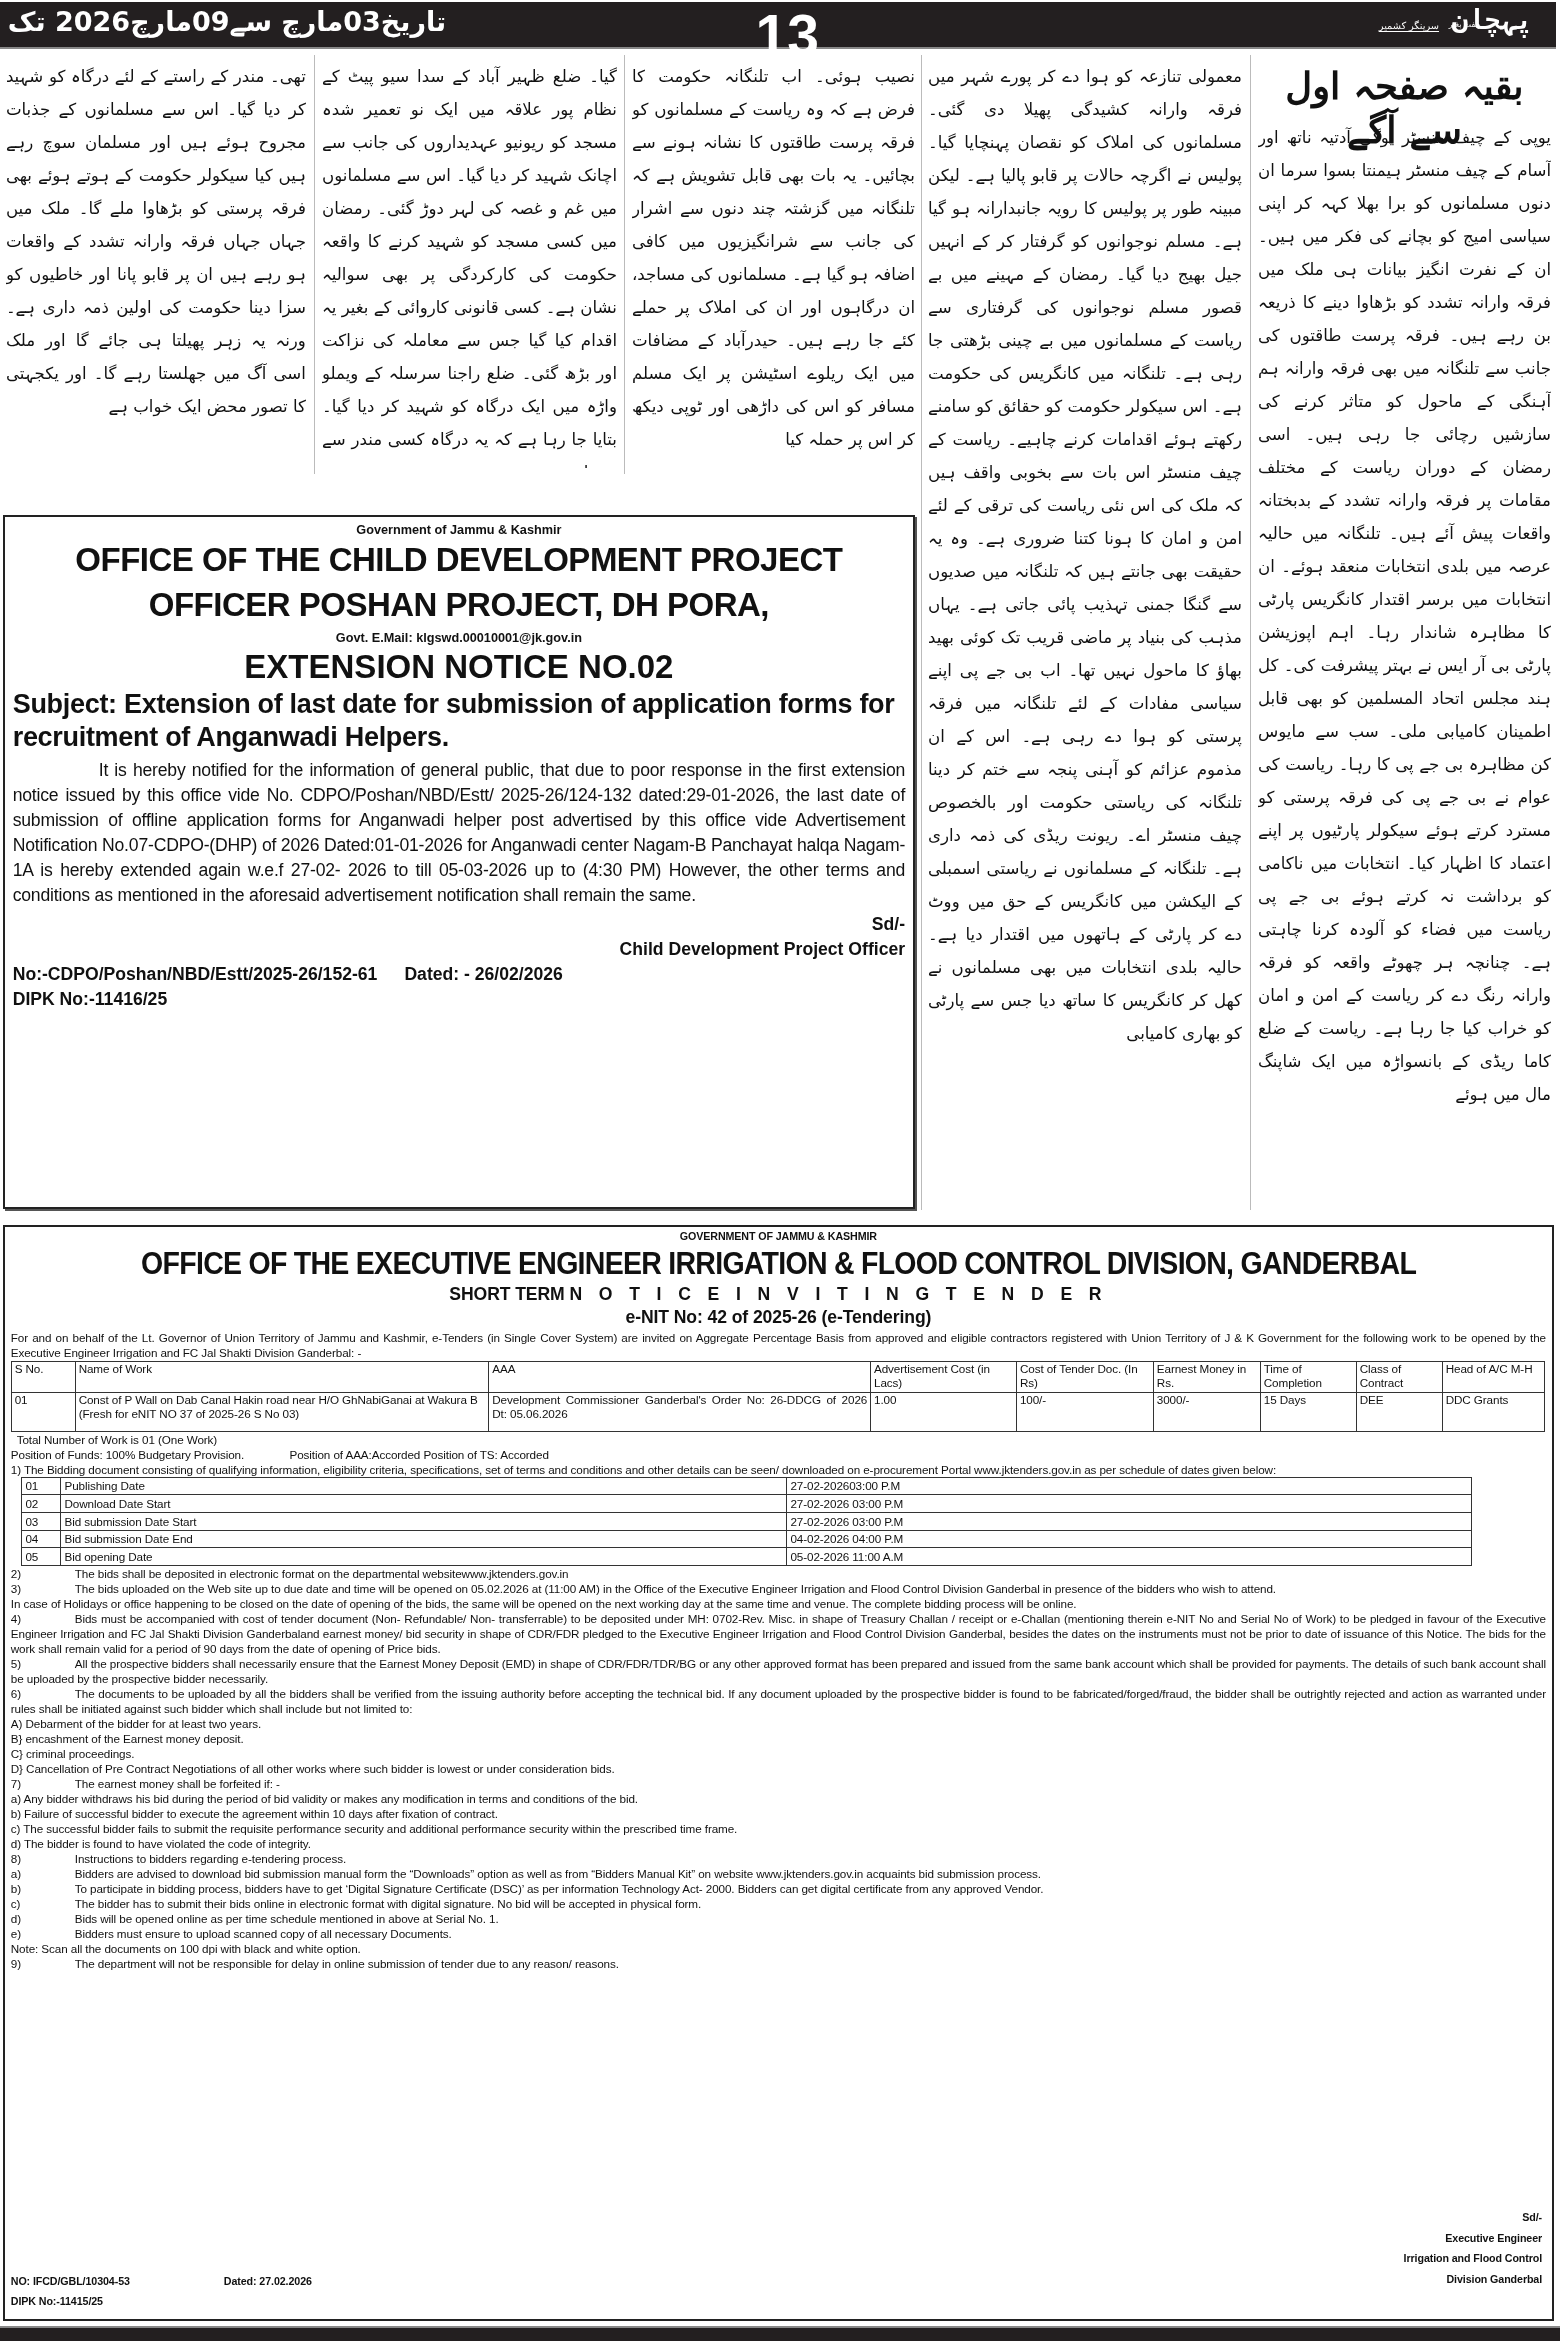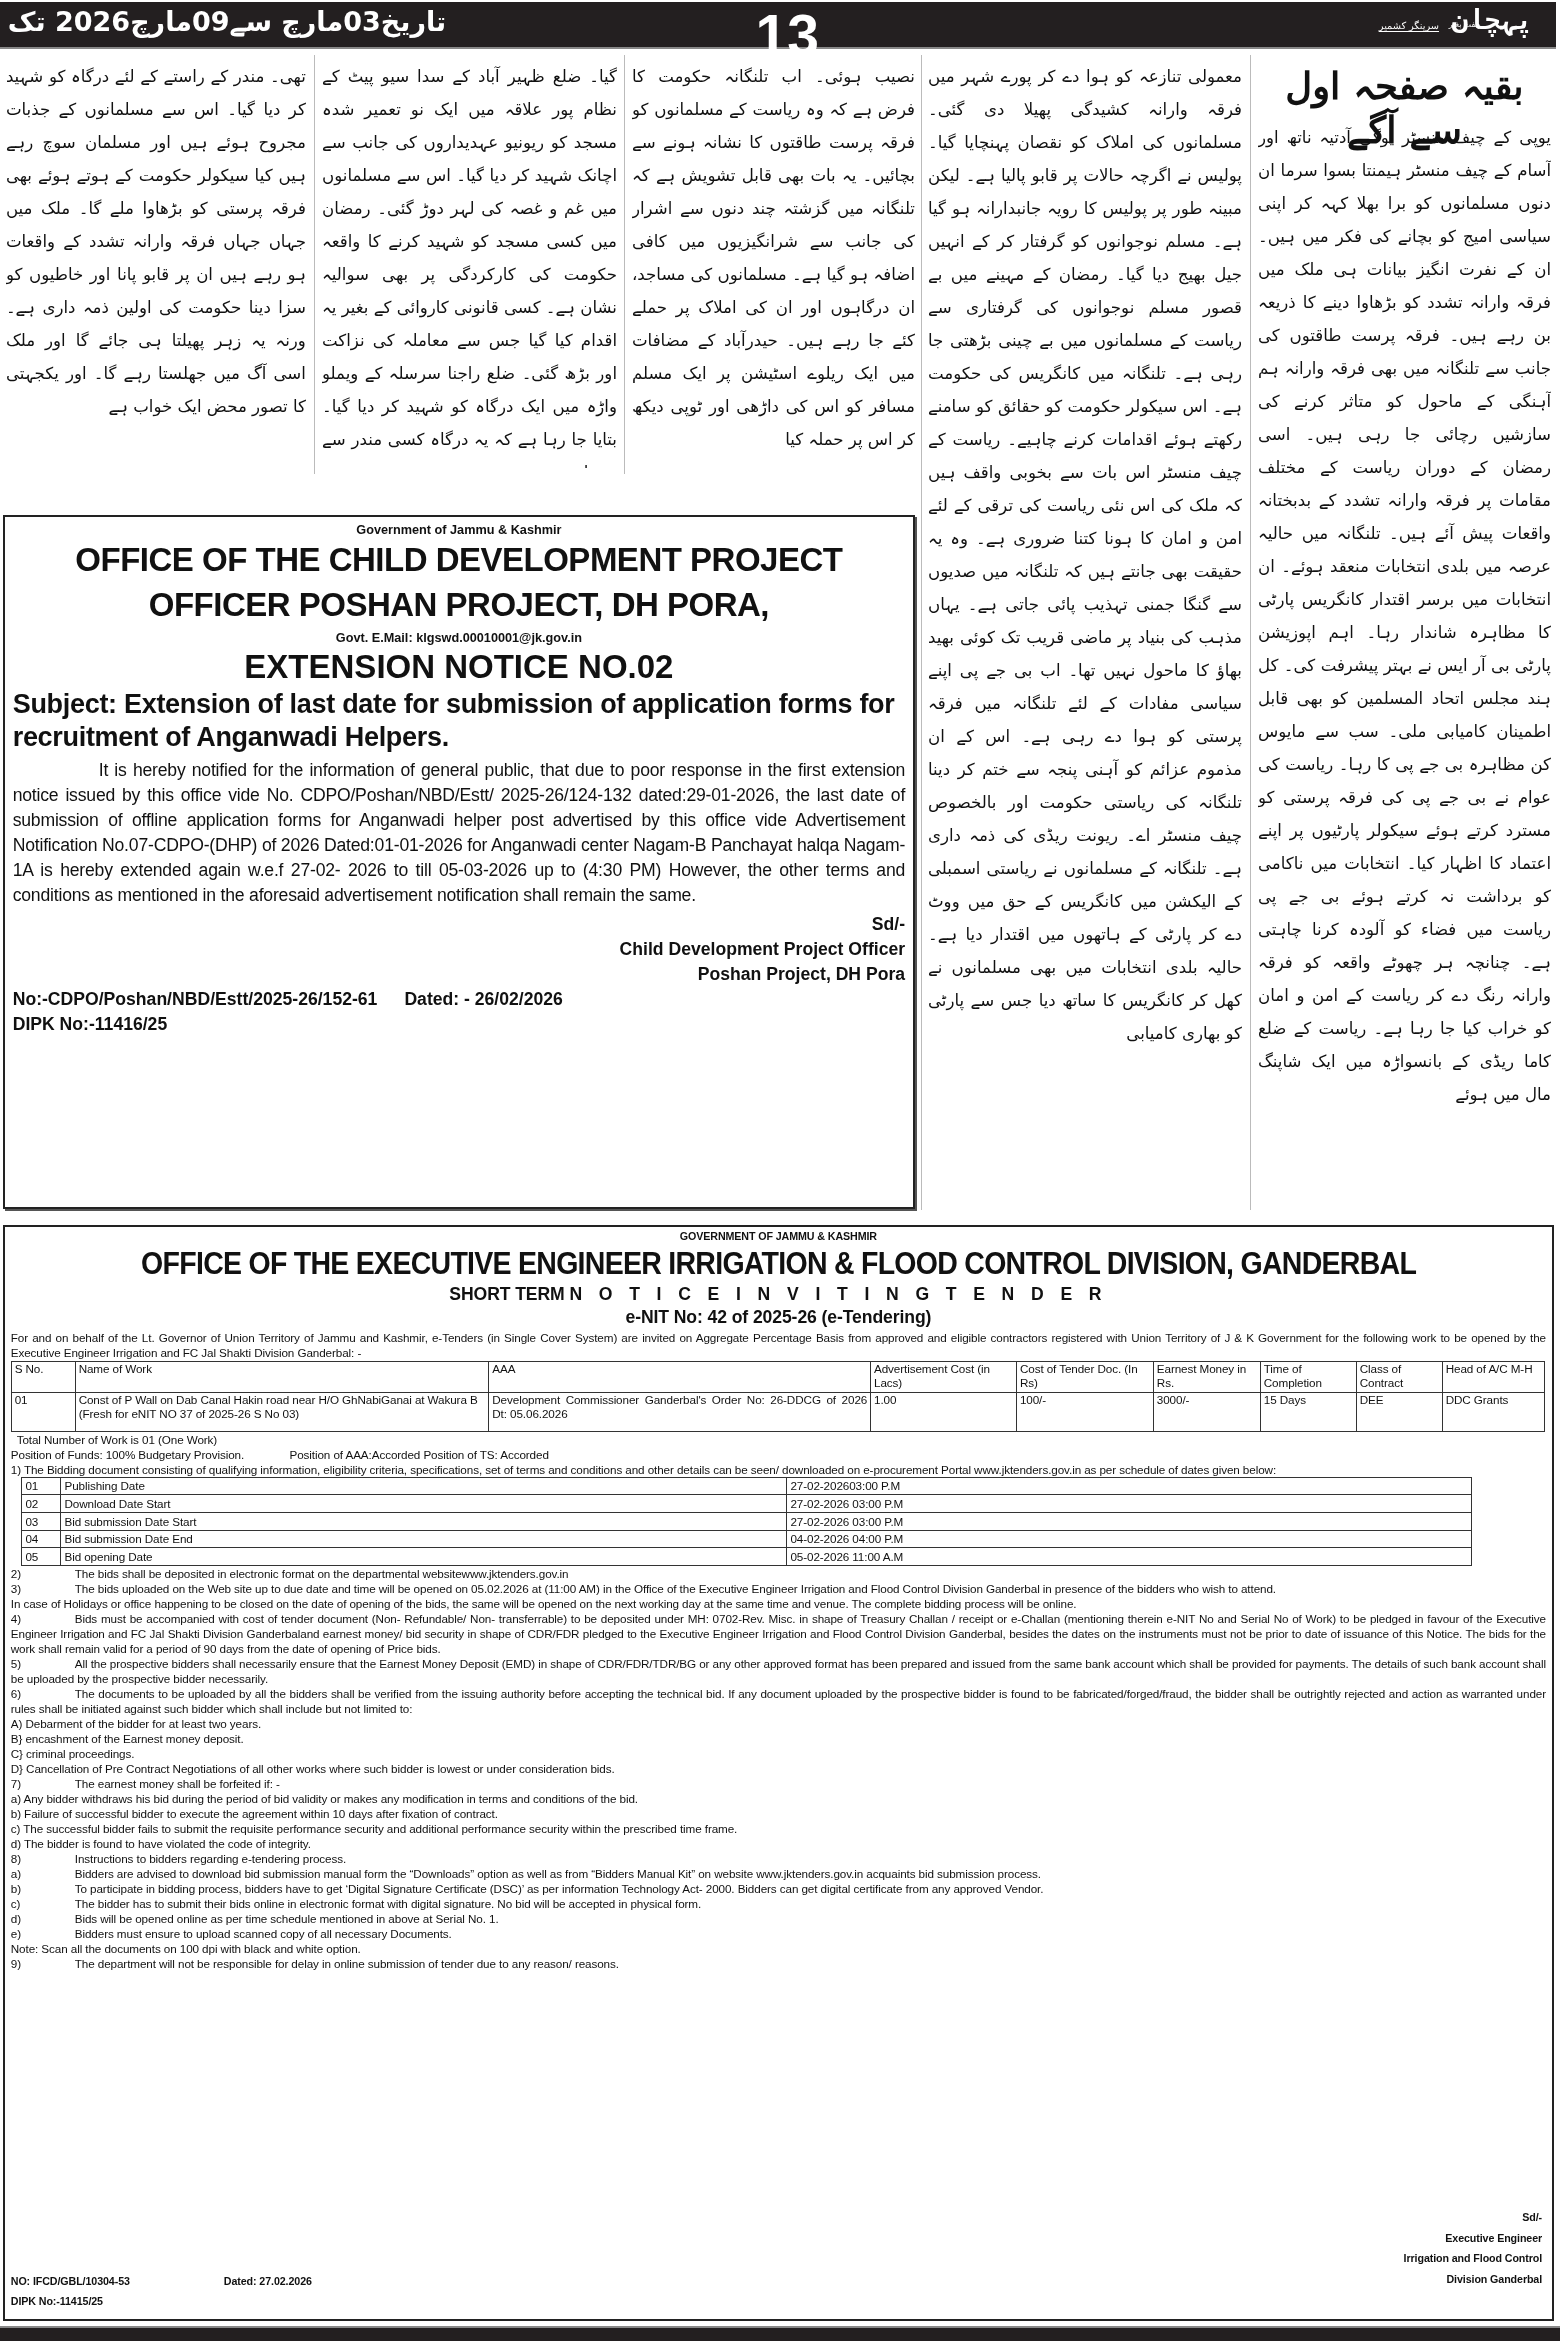--- a/index.html
+++ b/index.html
@@ -94,21 +94,20 @@
   <div class="gov">Government of Jammu &amp; Kashmir</div>
   <div class="office">OFFICE OF THE CHILD DEVELOPMENT PROJECT</div>
   <div class="office">OFFICER POSHAN PROJECT, DH PORA,</div>
   <div class="email">Govt. E.Mail: klgswd.00010001@jk.gov.in</div>
   <div class="ext">EXTENSION NOTICE NO.02</div>
   <div class="subject">Subject: Extension of last date for submission of application forms for recruitment of Anganwadi Helpers.</div>
   <div class="body">It is hereby notified for the information of general public, that due to poor response in the first extension notice issued by this office vide No. CDPO/Poshan/NBD/Estt/ 2025-26/124-132 dated:29-01-2026, the last date of submission of offline application forms for Anganwadi helper post advertised by this office vide Advertisement Notification No.07-CDPO-(DHP) of 2026 Dated:01-01-2026 for Anganwadi center Nagam-B Panchayat halqa Nagam-1A is hereby extended again w.e.f 27-02- 2026 to till 05-03-2026 up to (4:30 PM) However, the other terms and conditions as mentioned in the aforesaid advertisement notification shall remain the same.</div>
   <div class="sig">
     <div>Sd/-</div>
     <div>Child Development Project Officer</div>
-    <div>Poshan Project, DH Pora</div>
   </div>
   <div class="refline">
     <span>No:-CDPO/Poshan/NBD/Estt/2025-26/152-61</span>
     <span>Dated: - 26/02/2026</span>
   </div>
   <div class="refline">
     <span>DIPK No:-11416/25</span>
   </div>
 </div>
 

